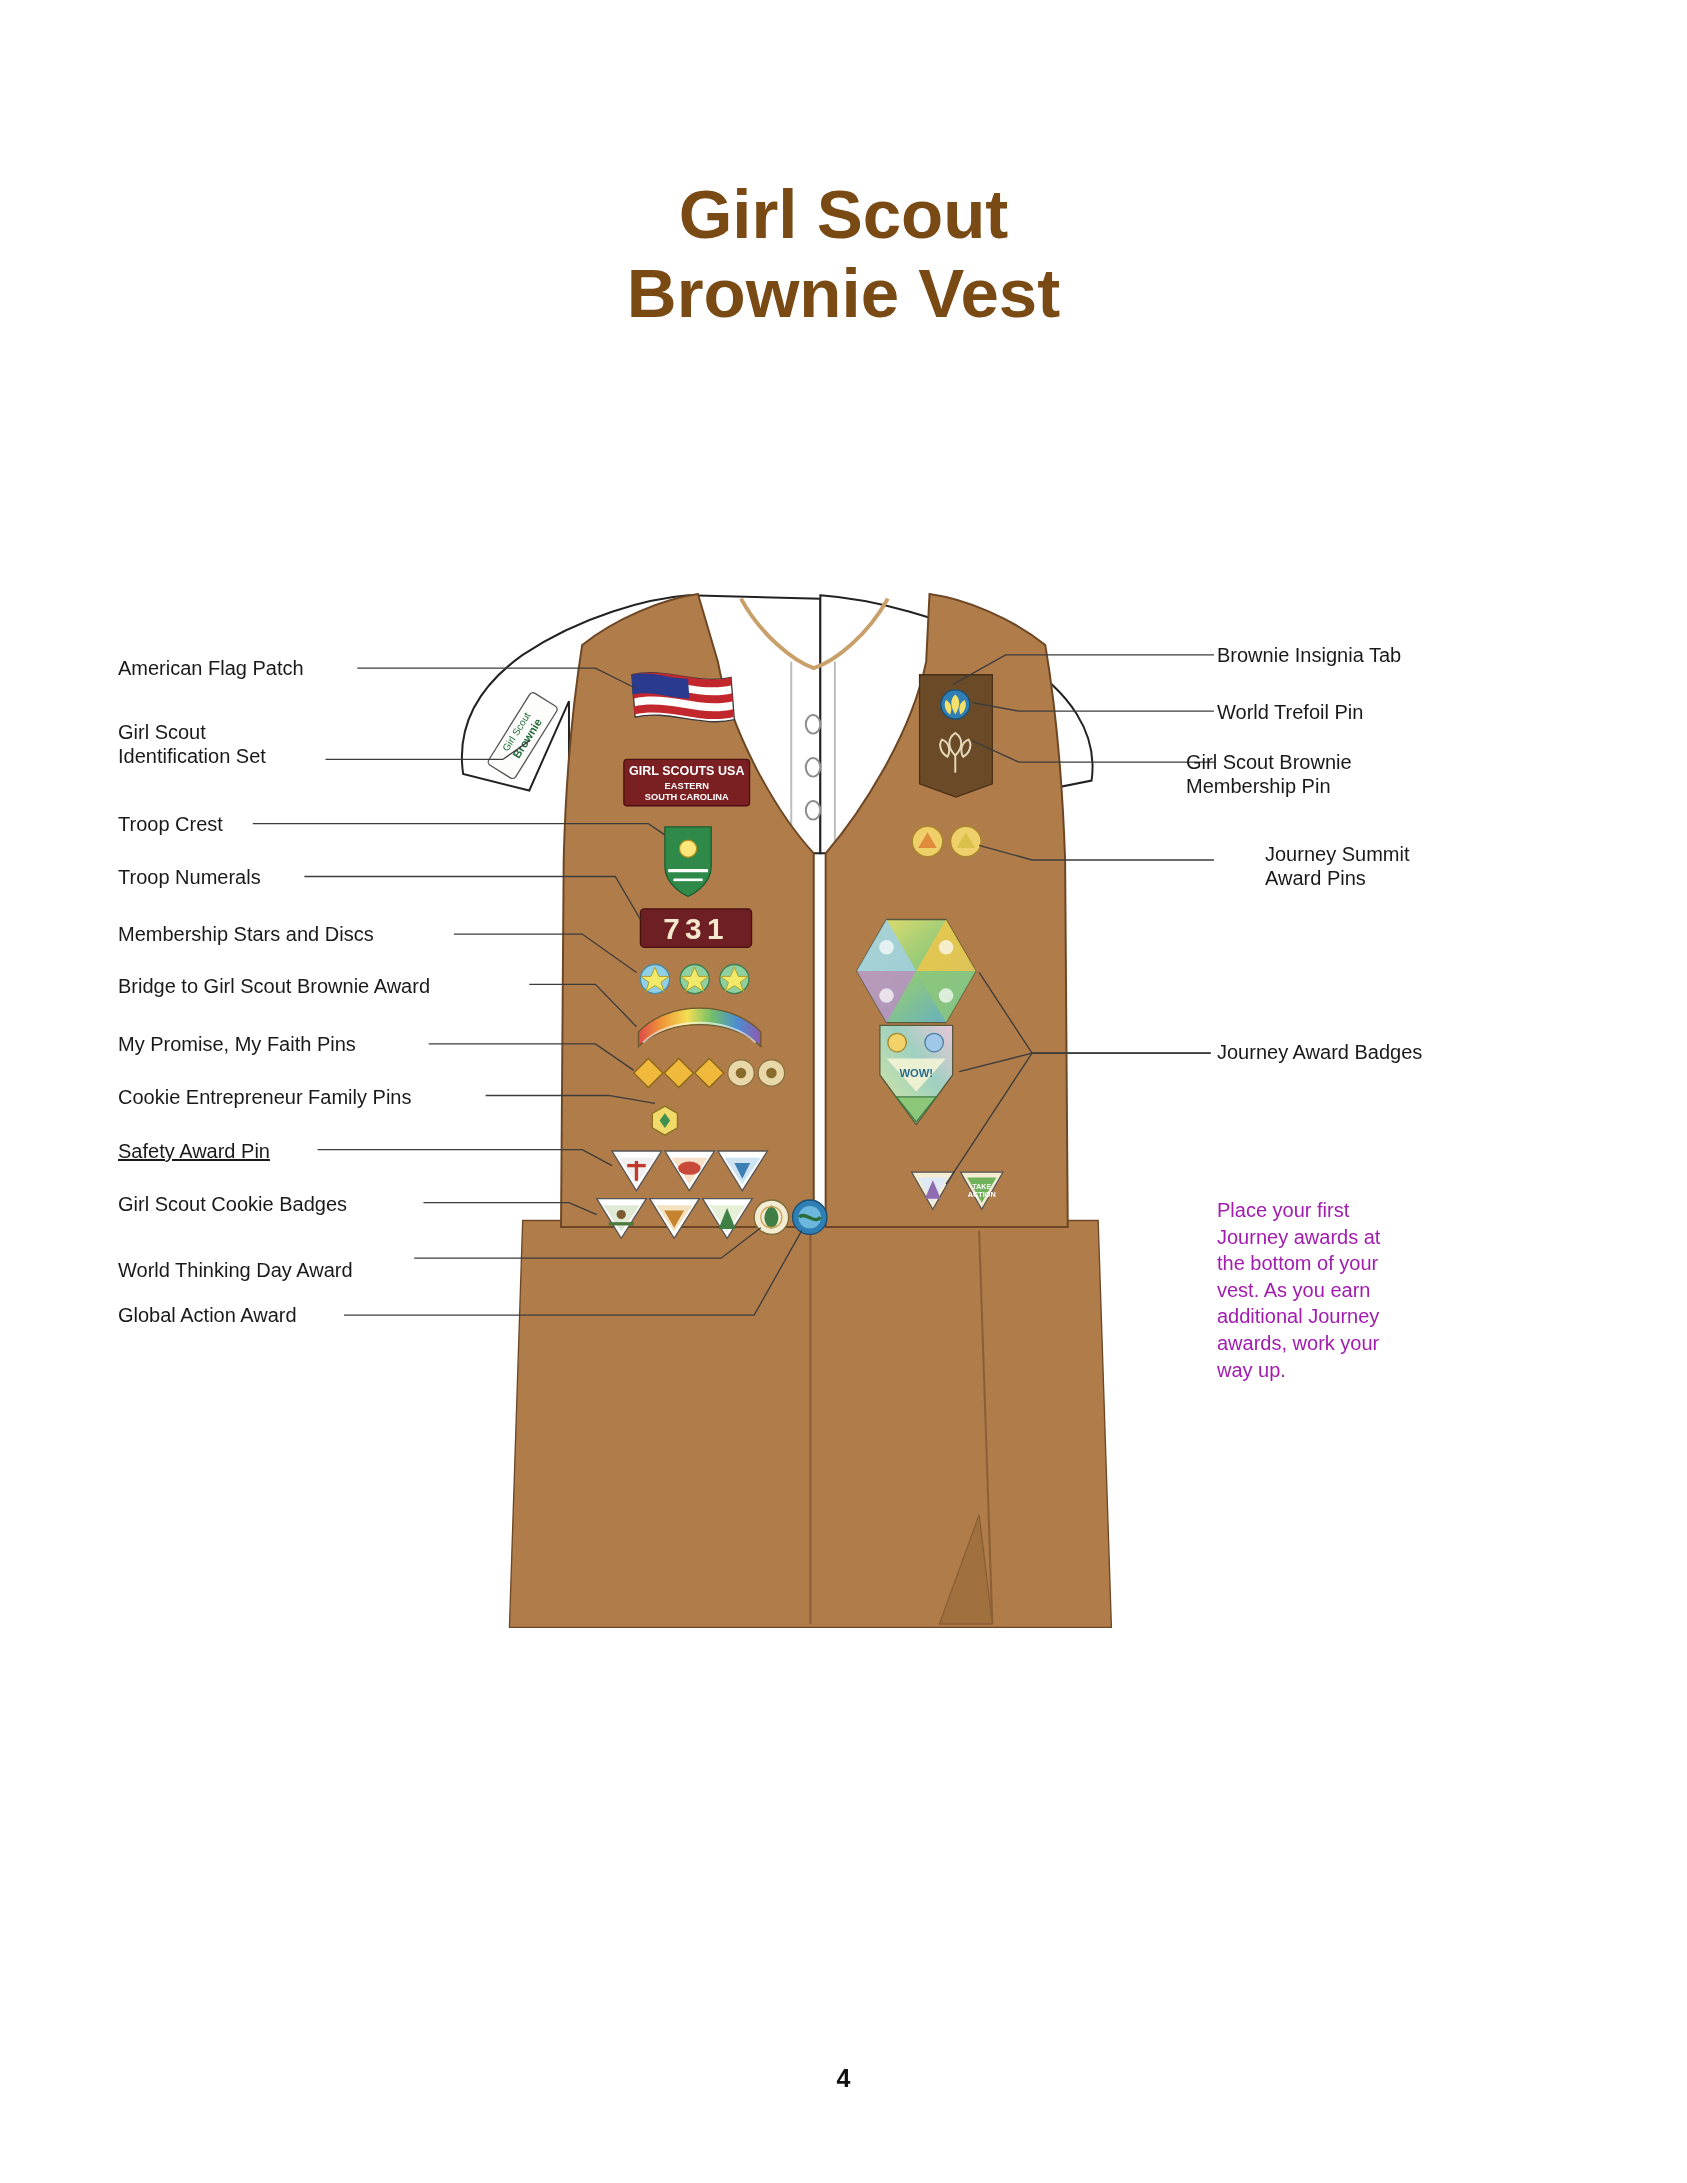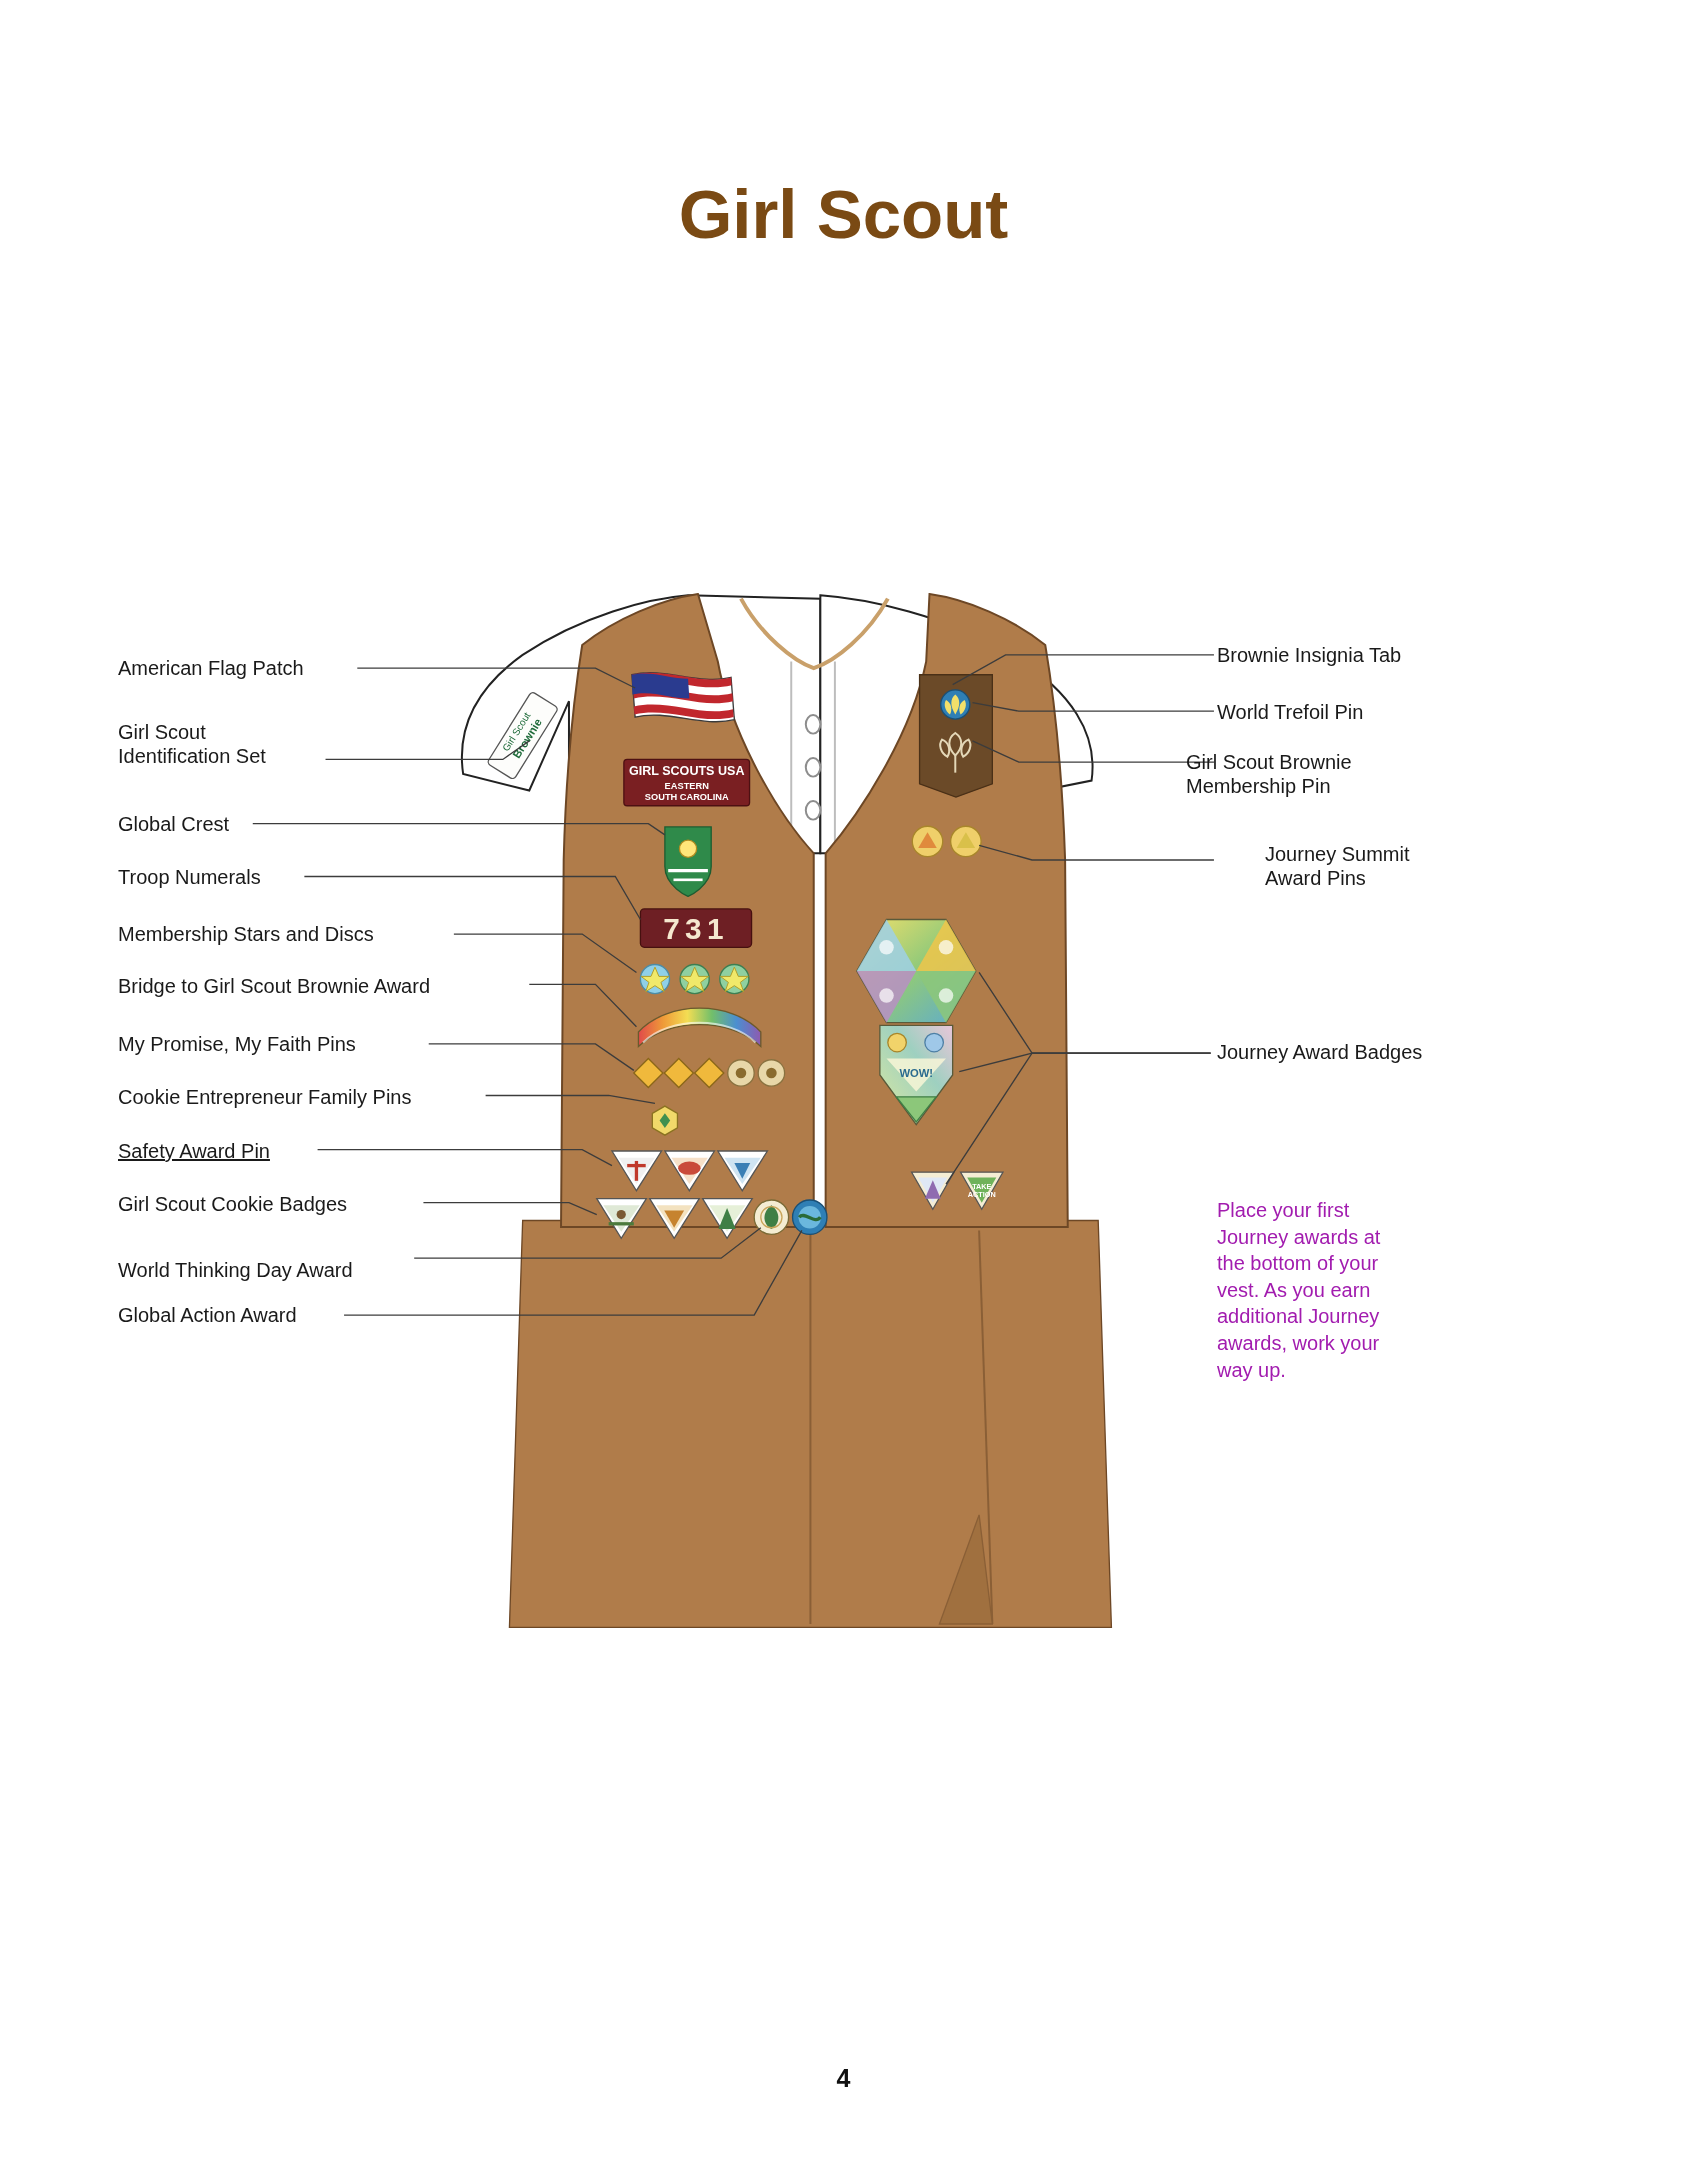--- a/index.html
+++ b/index.html
@@ -78,20 +78,21 @@
   }
   .leader { stroke: #3c3c3c; stroke-width: 2.0; fill: none; }
 </style>
 </head>
 <body>
 
 <div class="page">
 
   <div class="title">
     <span>Girl Scout</span>
+    <span class="line2">Brownie Vest</span>
   </div>
 
   <svg class="art" viewBox="0 0 2550 3300">
     <defs>
       <linearGradient id="journeyG1" x1="0" y1="0" x2="1" y2="1">
         <stop offset="0%" stop-color="#f3e06a"></stop>
         <stop offset="50%" stop-color="#8fc97a"></stop>
         <stop offset="100%" stop-color="#5aa9d6"></stop>
       </linearGradient>
       <linearGradient id="journeyG2" x1="0" y1="1" x2="1" y2="0">
@@ -327,21 +328,21 @@
       <path class="leader" d="M1835 1300 L1560 1300 L1480 1278"></path>
       <path class="leader" d="M1830 1592 L1560 1592 L1480 1470"></path>
       <path class="leader" d="M1830 1592 L1560 1592 L1450 1620"></path>
       <path class="leader" d="M1830 1592 L1560 1592 L1430 1790"></path>
     </g>
   </svg>
 
   <div class="label left" style="left:118px; top:656px;">American Flag Patch</div>
   <div class="label left" style="left:118px; top:720px;">Girl Scout
 Identification Set</div>
-  <div class="label left" style="left:118px; top:812px;">Global Crest</div>
+  <div class="label left" style="left:118px; top:812px;">Troop Crest</div>
   <div class="label left" style="left:118px; top:865px;">Troop Numerals</div>
   <div class="label left" style="left:118px; top:922px;">Membership Stars and Discs</div>
   <div class="label left" style="left:118px; top:974px;">Bridge to Girl Scout Brownie Award</div>
   <div class="label left" style="left:118px; top:1032px;">My Promise, My Faith Pins</div>
   <div class="label left" style="left:118px; top:1085px;">Cookie Entrepreneur Family Pins</div>
   <div class="label left" style="left:118px; top:1139px;text-decoration:underline;">Safety Award Pin</div>
   <div class="label left" style="left:118px; top:1192px;">Girl Scout Cookie Badges</div>
   <div class="label left" style="left:118px; top:1258px;">World Thinking Day Award</div>
   <div class="label left" style="left:118px; top:1303px;">Global Action Award</div>
 

